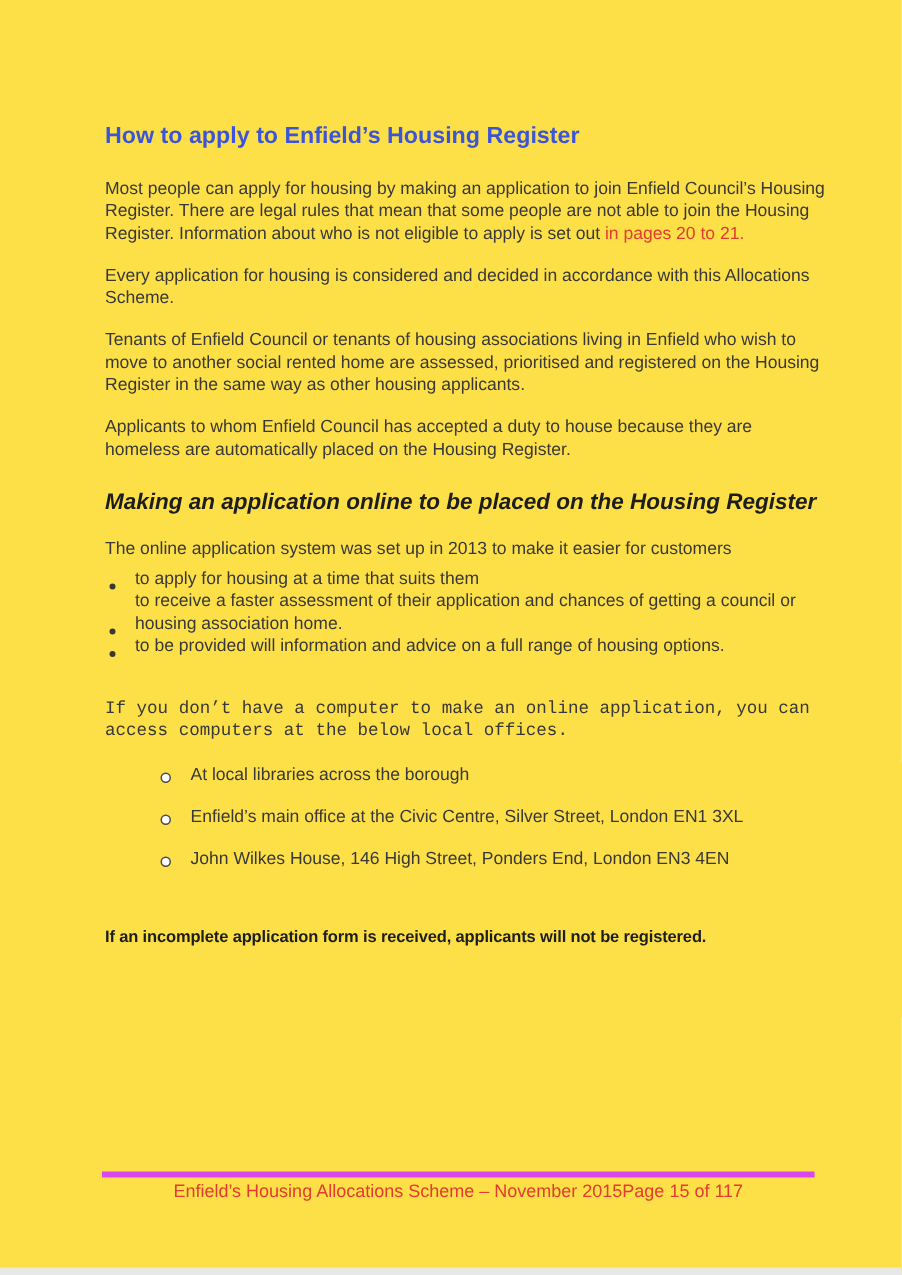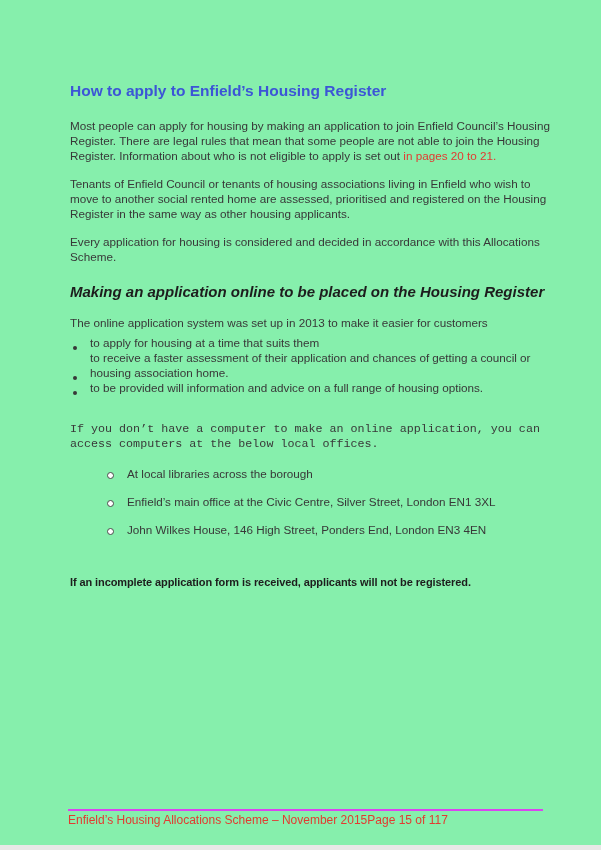--- a/index.html
+++ b/index.html
@@ -4,21 +4,21 @@
 <style>
   html, body { margin: 0; padding: 0; }
   body {
     width: 601px; height: 850px;
     background: #ffffff;
     font-family: "Liberation Sans", sans-serif;
   }
   .page {
     position: relative;
     width: 601px; height: 850px;
-    background: #86efac;
+    background: #fde047;
     overflow: hidden;
   }
   .content {
     position: absolute;
     left: 70px; top: 0;
     width: 482px;
     font-size: 11.7px;
     line-height: 15px;
     color: #383838;
   }
@@ -64,25 +64,25 @@
     margin-top: 38px;
     font-weight: bold;
     font-size: 11px;
     color: #1d1d1d;
     white-space: nowrap;
     letter-spacing: -0.1px;
   }
   .footer {
     position: absolute;
     left: 68px; right: 58px;
-    top: 809px;
-    border-top: 2px solid #d946ef;
+    top: 781px;
+    border-top: 4px solid #d946ef;
     padding-top: 2px;
     display: flex;
-    justify-content: flex-start;
+    justify-content: center;
     font-size: 12px;
     line-height: 15px;
     color: #e23b31;
   }
   .bottom-edge {
     position: absolute;
     left: 0; right: 0; bottom: 0;
     height: 5px;
     background: #e8e8e6;
   }
@@ -90,24 +90,25 @@
 </head>
 <body>
 
 <div class="page">
   <div class="content">
 
     <h1 class="doc-title">How to apply to Enfield’s Housing Register</h1>
 
     <p><span>Most people can apply for housing by making an application to join Enfield Council’s Housing Register.  There are legal rules that mean that some people are not able to join the Housing Register.  Information about who is not eligible to apply is set out </span><span class="red-text">in pages 20 to 21.</span></p>
 
+    <p>Every application for housing is considered and decided in accordance with this Allocations Scheme.</p>
+
     <p>Tenants of Enfield Council or tenants of housing associations living in Enfield who wish to move to another social rented home are assessed, prioritised and registered on the Housing Register in the same way as other housing applicants.</p>
 
-    <p>Every application for housing is considered and decided in accordance with this Allocations Scheme.</p>
-
+    <p>Applicants to whom Enfield Council has accepted a duty to house because they are homeless are automatically placed on the Housing Register.</p>
 
     <div class="section-heading">Making an application online to be placed on the Housing Register</div>
 
     <p class="intro-line">The online application system was set up in 2013 to make it easier for customers</p>
 
     <div class="bullet-list">
       <div class="bullet-row">
         <span class="bullet-dot"></span>
         <span>to apply for housing at a time that suits them</span>
       </div>

